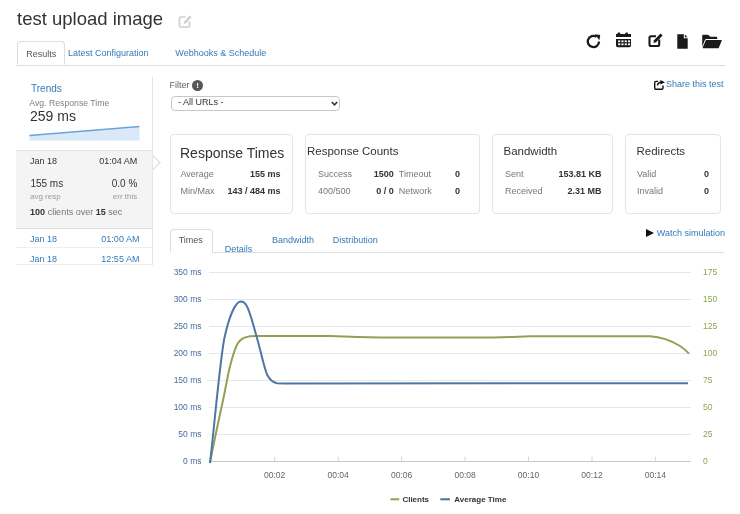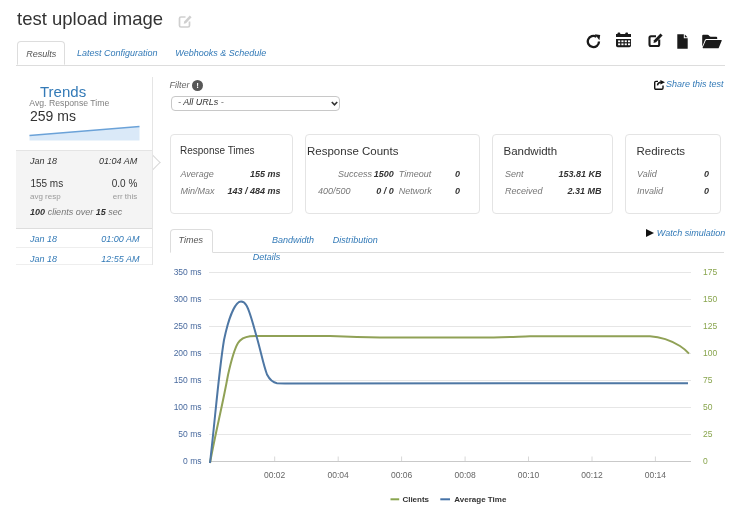--- a/index.html
+++ b/index.html
@@ -1,21 +1,21 @@
 <!DOCTYPE html>
 <html><head>
 <meta charset="utf-8">
 <style>
   html,body{margin:0;padding:0;}
   body{width:740px;height:514px;position:relative;background:#fff;
        font-family:"Liberation Sans",sans-serif;overflow:hidden;}
   .abs{position:absolute;white-space:nowrap;}
   .blue{color:#337ab7;}
   .r{text-align:right;}
-  .s9{font-size:9px;line-height:normal;font-style:italic;}
+  .s9{font-size:9px;line-height:normal;}
   .s8{font-size:8px;line-height:normal;}
 </style>
 </head>
 <body>
 
 <div class="abs" style="left:17px;top:8.4px;font-size:18.5px;line-height:normal;color:#333;">test upload image</div>
 <svg class="abs" style="left:178px;top:13.5px;" width="15" height="15" viewBox="0 0 15 15">
   <path d="M11.5 7.5 L11.5 11.5 Q11.5 13 10 13 L3 13 Q1.5 13 1.5 11.5 L1.5 4.5 Q1.5 3 3 3 L7.5 3" fill="none" stroke="#cfcfcf" stroke-width="1.7"></path>
   <path d="M6.2 7.6 L11.8 1.6 L13.6 3.3 L8 9.2 L5.7 9.8 Z" fill="#cfcfcf"></path>
 </svg>
@@ -49,24 +49,24 @@
   <path d="M7.8 0.5 L10.5 3.3 L7.8 3.3 Z" fill="#1a1a1a"></path>
 </svg>
 <svg class="abs" style="left:701.5px;top:33.8px;" width="20" height="15" viewBox="0 0 20 14" preserveAspectRatio="none">
   <path d="M0.2 12 L0.2 1.6 Q0.2 0.6 1.2 0.6 L5.4 0.6 Q6 0.6 6.4 1 L7.6 2.2 Q8 2.6 8.6 2.6 L14.2 2.6 Q15.2 2.6 15.2 3.6 L15.2 4.6 L4.6 4.6 Q3.4 4.6 2.9 5.7 L0.2 12 Z" fill="#1a1a1a"></path>
   <path d="M4.5 5.6 L19.3 5.6 Q20 5.6 19.7 6.3 L16.8 12.9 Q16.6 13.4 16 13.4 L1.2 13.4 Q0.4 13.4 0.7 12.7 L3.6 6.2 Q3.9 5.6 4.5 5.6 Z" fill="#1a1a1a"></path>
 </svg>
 
 <div class="abs" style="left:15.5px;top:64.5px;width:709px;border-bottom:1px solid #ddd;"></div>
 <div class="abs" style="left:17.3px;top:41px;width:48px;height:24px;background:#fff;border:1px solid #ddd;border-bottom:1px solid #fff;border-radius:4px 4px 0 0;box-sizing:border-box;"></div>
 <div class="abs s9" style="left:17.3px;top:48.6px;width:48px;text-align:center;color:#555;">Results</div>
-<div class="abs s9 blue" style="left:77px;top:47.5px;">Latest Configuration</div>
+<div class="abs s9 blue" style="left:68px;top:47.5px;">Latest Configuration</div>
 <div class="abs s9 blue" style="left:175.3px;top:47.5px;">Webhooks &amp; Schedule</div>
 
-<div class="abs" style="left:40px;top:83px;font-size:15px;line-height:normal;"><span class="blue">Trends</span></div>
+<div class="abs" style="left:31px;top:83px;font-size:10px;line-height:normal;"><span class="blue">Trends</span></div>
 <div class="abs" style="left:29.3px;top:97.5px;font-size:8.7px;line-height:normal;color:#808080;">Avg. Response Time</div>
 <div class="abs" style="left:30px;top:107.9px;font-size:14px;line-height:normal;color:#333;">259 ms</div>
 <svg class="abs" style="left:29px;top:124.5px;" width="111" height="16" viewBox="0 0 111 16">
   <polygon points="0.5,10.5 110.5,1.5 110.5,15.5 0.5,15.5" fill="#dae9f8"></polygon>
   <path d="M0.5 10.5 L110.5 1.5" stroke="#6ba2d8" stroke-width="1.5" fill="none"></path>
 </svg>
 
 <div class="abs" style="left:145px;top:155.5px;width:12px;height:12px;background:#fff;border-top:1px solid #d8d8d8;border-right:1px solid #d8d8d8;transform:rotate(45deg);"></div>
 <div class="abs" style="left:16px;top:150.3px;width:135.5px;height:78.5px;background:#f4f4f4;border-top:1px solid #e4e4e4;border-bottom:1px solid #ddd;box-sizing:border-box;"></div>
 
@@ -96,29 +96,29 @@
 </svg>
 
 <svg class="abs" style="left:654px;top:79.5px;" width="11" height="10" viewBox="0 0 11 10">
   <path d="M9 5.5 L9 8 Q9 9.2 7.8 9.2 L1.9 9.2 Q0.7 9.2 0.7 8 L0.7 2.6 Q0.7 1.4 1.9 1.4 L4 1.4" fill="none" stroke="#111" stroke-width="1.4"></path>
   <path d="M6.4 0 L11 2.2 L6.4 4.4 Z" fill="#111"></path>
   <path d="M6.8 2.2 Q4 2.2 3.4 5.4" fill="none" stroke="#111" stroke-width="1.4"></path>
 </svg>
 <div class="abs s9 blue" style="left:666px;top:78.7px;">Share this test</div>
 
 <div class="abs" style="left:170.4px;top:134px;width:122.6px;height:80px;border:1px solid #e4e4e4;border-radius:4px;box-sizing:border-box;"></div>
-<div class="abs" style="left:180px;top:145px;font-size:10px;line-height:normal;color:#333;">Response Times</div>
+<div class="abs" style="left:180px;top:145px;font-size:14px;line-height:normal;color:#333;">Response Times</div>
 <div class="abs s9" style="left:180.4px;top:168.6px;color:#777;">Average</div>
 <div class="abs s9 r" style="left:200px;top:168.6px;width:80.6px;color:#333;font-weight:bold;">155 ms</div>
 <div class="abs s9" style="left:180.4px;top:185.9px;color:#777;">Min/Max</div>
 <div class="abs s9 r" style="left:200px;top:185.9px;width:80.6px;color:#333;font-weight:bold;">143 / 484 ms</div>
 
 <div class="abs" style="left:305.1px;top:134px;width:174.6px;height:80px;border:1px solid #e4e4e4;border-radius:4px;box-sizing:border-box;"></div>
 <div class="abs" style="left:307px;top:145px;font-size:11.5px;line-height:normal;color:#333;">Response Counts</div>
-<div class="abs s9" style="left:318px;top:168.6px;color:#777;margin-left:20px;">Success</div>
+<div class="abs s9" style="left:318px;top:168.6px;color:#777;">Success</div>
 <div class="abs s9 r" style="left:352px;top:168.6px;width:41.7px;color:#333;font-weight:bold;">1500</div>
 <div class="abs s9" style="left:398.8px;top:168.6px;color:#777;">Timeout</div>
 <div class="abs s9 r" style="left:435px;top:168.6px;width:25px;color:#333;font-weight:bold;">0</div>
 <div class="abs s9" style="left:318px;top:185.9px;color:#777;">400/500</div>
 <div class="abs s9 r" style="left:352px;top:185.9px;width:41.7px;color:#333;font-weight:bold;">0 / 0</div>
 <div class="abs s9" style="left:398.8px;top:185.9px;color:#777;">Network</div>
 <div class="abs s9 r" style="left:435px;top:185.9px;width:25px;color:#333;font-weight:bold;">0</div>
 
 <div class="abs" style="left:492.3px;top:134px;width:121.2px;height:80px;border:1px solid #e4e4e4;border-radius:4px;box-sizing:border-box;"></div>
 <div class="abs" style="left:503.5px;top:145px;font-size:11.5px;line-height:normal;color:#333;">Bandwidth</div>
@@ -130,21 +130,21 @@
 <div class="abs" style="left:624.5px;top:134px;width:96.2px;height:80px;border:1px solid #e4e4e4;border-radius:4px;box-sizing:border-box;"></div>
 <div class="abs" style="left:636.5px;top:145px;font-size:11.5px;line-height:normal;color:#333;">Redirects</div>
 <div class="abs s9" style="left:637px;top:168.6px;color:#777;">Valid</div>
 <div class="abs s9 r" style="left:660px;top:168.6px;width:49px;color:#333;font-weight:bold;">0</div>
 <div class="abs s9" style="left:637px;top:185.9px;color:#777;">Invalid</div>
 <div class="abs s9 r" style="left:660px;top:185.9px;width:49px;color:#333;font-weight:bold;">0</div>
 
 <div class="abs" style="left:170px;top:252.4px;width:553.5px;border-bottom:1px solid #ddd;"></div>
 <div class="abs" style="left:169.8px;top:229.1px;width:42.8px;height:23.8px;background:#fff;border:1px solid #ddd;border-bottom:1px solid #fff;border-radius:4px 4px 0 0;box-sizing:border-box;"></div>
 <div class="abs s9" style="left:169.8px;top:235.1px;width:42px;text-align:center;color:#555;">Times</div>
-<div class="abs s9 blue" style="left:224.7px;top:252px;margin-left:28px;">Details</div>
+<div class="abs s9 blue" style="left:224.7px;top:244px;">Details</div>
 <div class="abs s9 blue" style="left:272px;top:235.1px;">Bandwidth</div>
 <div class="abs s9 blue" style="left:332.7px;top:235.1px;">Distribution</div>
 <div class="abs" style="left:646.1px;top:229.4px;width:0;height:0;border-left:8.4px solid #111;border-top:4.1px solid transparent;border-bottom:4.1px solid transparent;"></div>
 <div class="abs s9 blue" style="left:656.8px;top:228.1px;">Watch simulation</div>
 
 <svg class="abs" style="left:0;top:0;" width="740" height="514" viewBox="0 0 740 514">
   <g stroke="#e6e6e6" stroke-width="1">
     <line x1="209" y1="272.5" x2="691" y2="272.5"></line>
     <line x1="209" y1="299.5" x2="691" y2="299.5"></line>
     <line x1="209" y1="326.5" x2="691" y2="326.5"></line>

